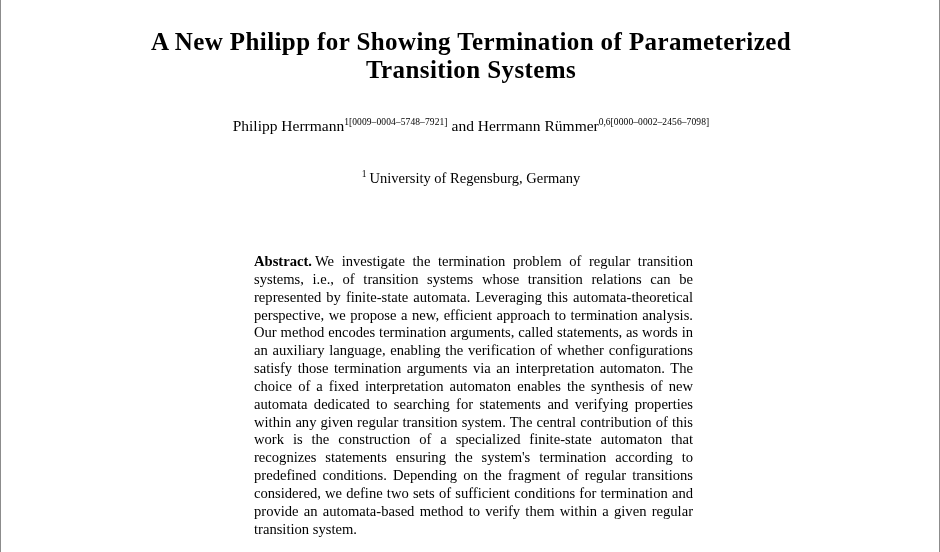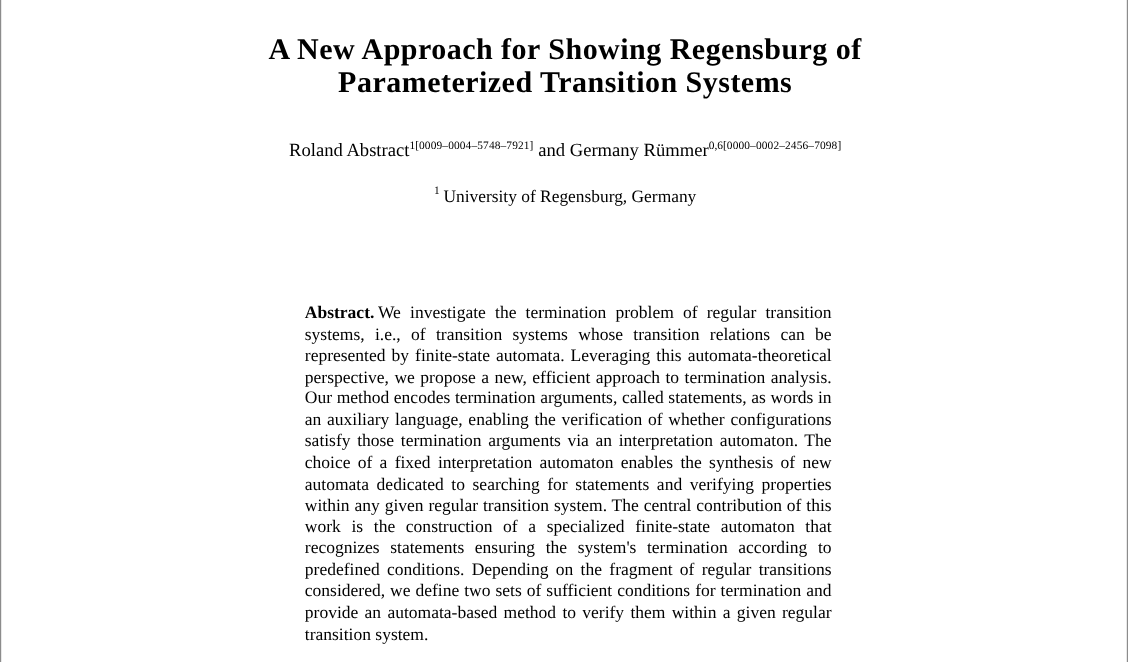--- a/index.html
+++ b/index.html
@@ -60,21 +60,21 @@
     font-size: 9.5px;
     vertical-align: super;
     line-height: 0;
     letter-spacing: 0.1px;
   }
   .conj { }
 
   
   .affiliations {
     position: absolute;
-    top: 156px;
+    top: 170px;
     left: 170px;
     width: 600px;
     text-align: center;
     font-size: 14.5px;
     line-height: 17.5px;
   }
   .affil-line { white-space: nowrap; }
   .affil-line sup.mark {
     font-size: 9.5px;
     margin-right: 3px;
@@ -100,27 +100,27 @@
     font-weight: bold;
     margin-right: 3px;
   }
 </style>
 </head>
 <body>
 
 <div class="page">
 
   <div class="title-block">
-    <h1 class="paper-title">A New Approach for Showing Regensburg of Parameterized Transition Systems</h1>
+    <h1 class="paper-title">A New Philipp for Showing Termination of Parameterized Transition Systems</h1>
   </div>
 
   <div class="authors-block">
-    <span class="author-name"><span>Roland Abstract</span><sup class="mark">1</sup><sup class="orcid">[0009–0004–5748–7921]</sup></span>
+    <span class="author-name"><span>Philipp Herrmann</span><sup class="mark">1</sup><sup class="orcid">[0009–0004–5748–7921]</sup></span>
     <span class="conj">and</span>
-    <span>Germany</span>
+    <span>Herrmann</span>
     <span class="author-name"><span>Rümmer</span><sup class="mark">0,6</sup><sup class="orcid">[0000–0002–2456–7098]</sup></span>
   </div>
 
   <div class="affiliations">
     <div class="affil-line"><sup class="mark">1</sup><span>University of Regensburg, Germany</span></div>
   </div>
 
   <div class="abstract-block">
     <p class="abstract-text"><span class="abstract-label">Abstract.</span><span>We investigate the termination problem of regular transition systems, i.e., of transition systems whose transition relations can be represented by finite-state automata. Leveraging this automata-theoretical perspective, we propose a new, efficient approach to termination analysis. Our method encodes termination arguments, called statements, as words in an auxiliary language, enabling the verification of whether configurations satisfy those termination arguments via an interpretation automaton. The choice of a fixed interpretation automaton enables the synthesis of new automata dedicated to searching for statements and verifying properties within any given regular transition system. The central contribution of this work is the construction of a specialized finite-state automaton that recognizes statements ensuring the system's termination according to predefined conditions. Depending on the fragment of regular transitions considered, we define two sets of sufficient conditions for termination and provide an automata-based method to verify them within a given regular transition system.</span></p>
   </div>

